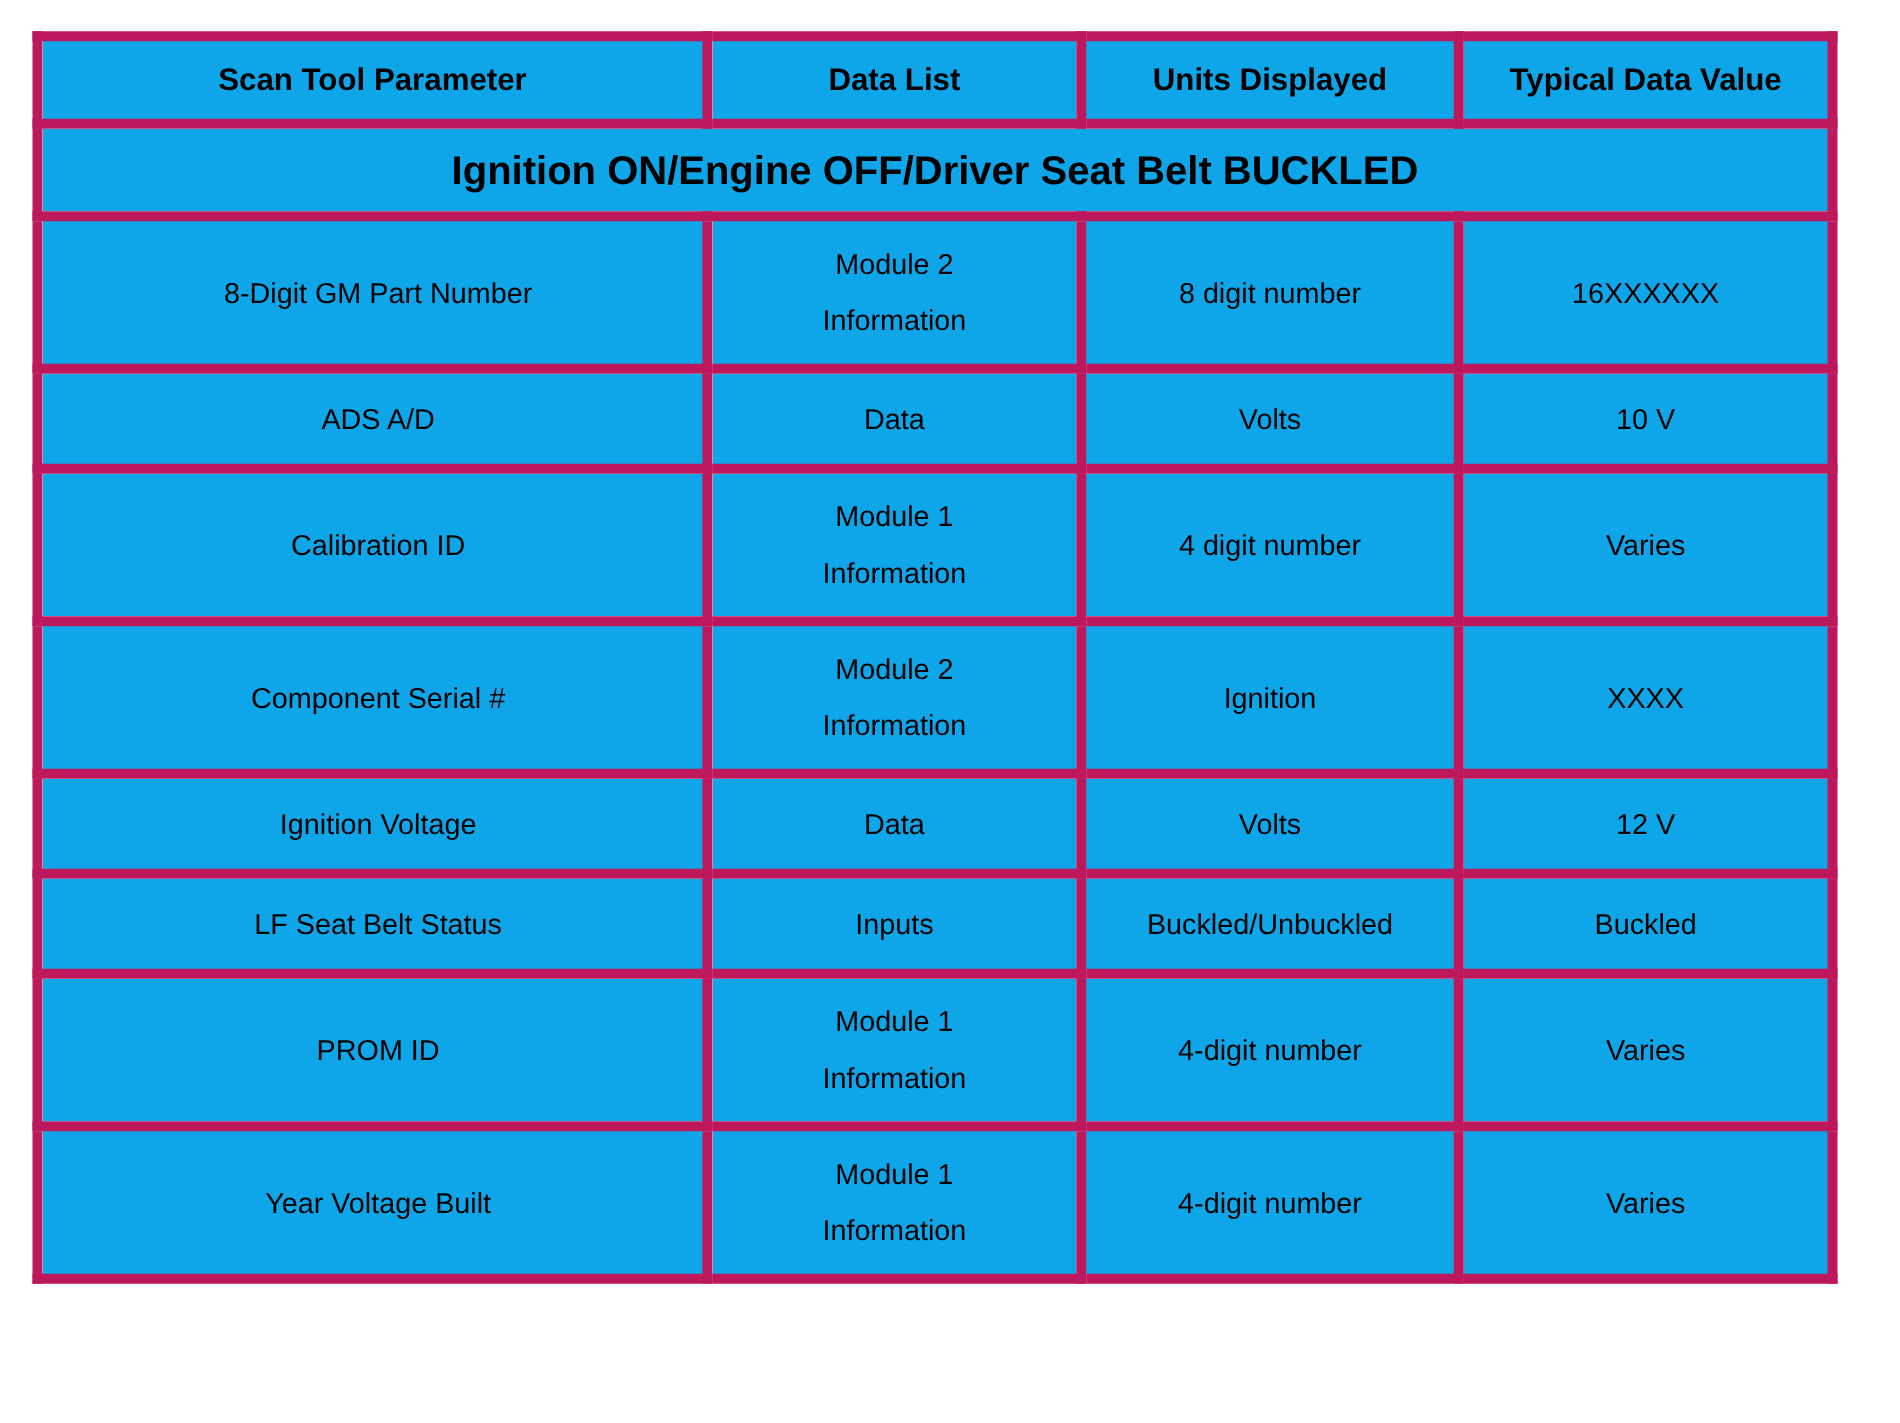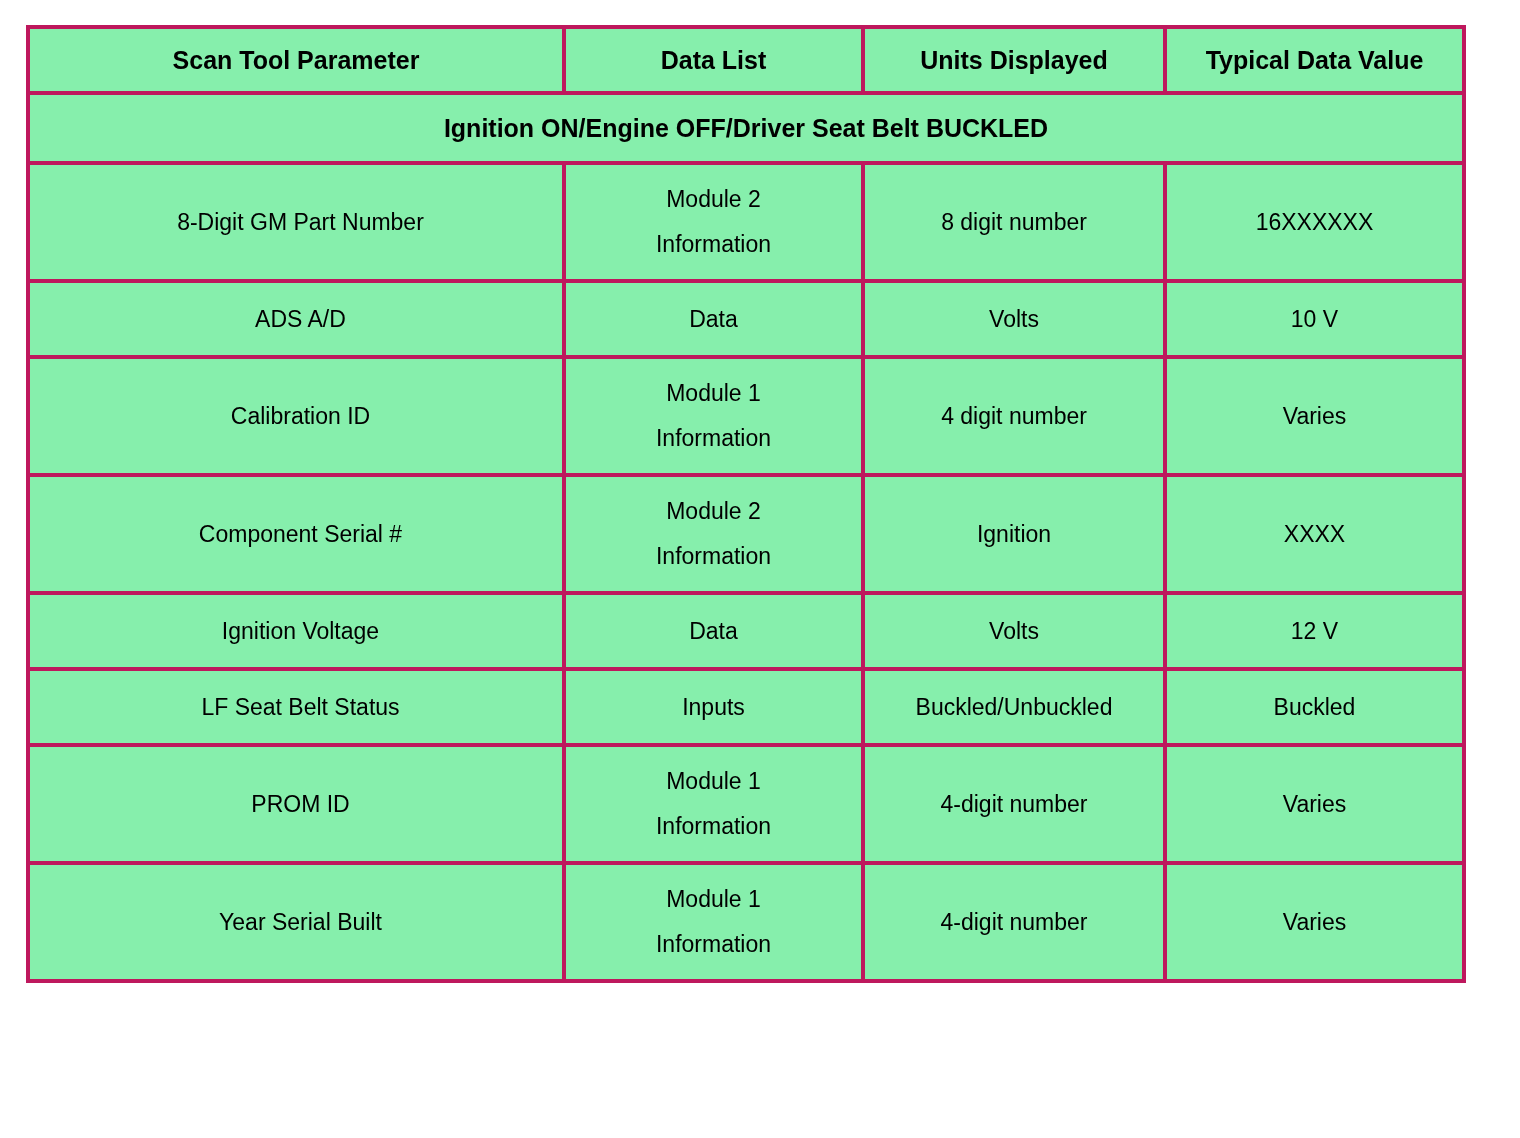--- a/index.html
+++ b/index.html
@@ -18,35 +18,35 @@
   table.scan-table {
     position: absolute;
     left: 26px;
     top: 25px;
     width: 1436px;
     border-collapse: collapse;
     table-layout: fixed;
   }
   table.scan-table th,
   table.scan-table td {
-    border: 4px solid #be185d;
+    border: 8px solid #be185d;
     vertical-align: middle;
-    background: #86efac;
+    background: #0ea5e9;
     overflow: hidden;
   }
   th.col-header {
     height: 60px;
     font-size: 25px;
     font-weight: bold;
     text-align: center;
     line-height: 1.2;
   }
   td.section-header {
     height: 64px;
-    font-size: 25px;
+    font-size: 32px;
     font-weight: bold;
     text-align: center;
     line-height: 1.2;
   }
   td.cell-parameter {
     text-align: center;
     padding-left: 17px;
     padding-right: 8px;
     font-size: 23px;
     line-height: 1.95;
@@ -134,21 +134,21 @@
 
       <tr class="row-tall">
         <td class="cell-parameter">PROM ID</td>
         <td class="cell-center">Module 1
 Information</td>
         <td class="cell-center">4-digit number</td>
         <td class="cell-center">Varies</td>
       </tr>
 
       <tr class="row-tall">
-        <td class="cell-parameter">Year Serial Built</td>
+        <td class="cell-parameter">Year Voltage Built</td>
         <td class="cell-center">Module 1
 Information</td>
         <td class="cell-center">4-digit number</td>
         <td class="cell-center">Varies</td>
       </tr>
     </tbody>
   </table>
 </div>
 
 </body></html>

